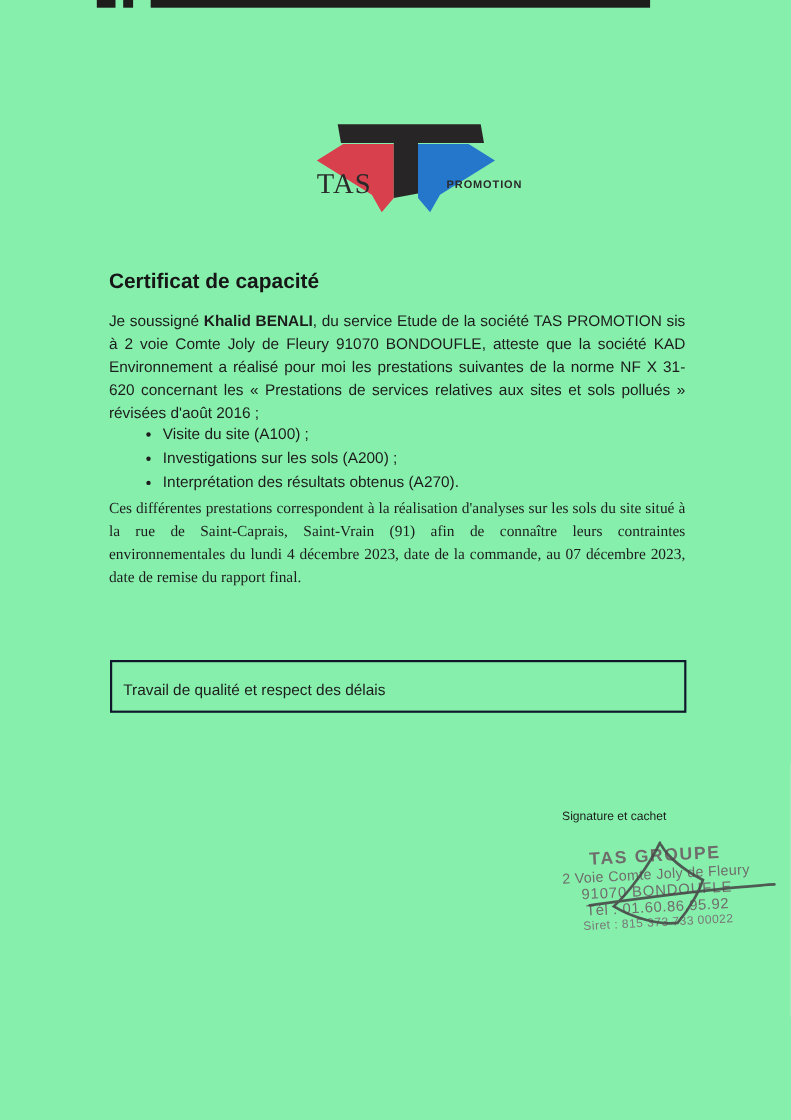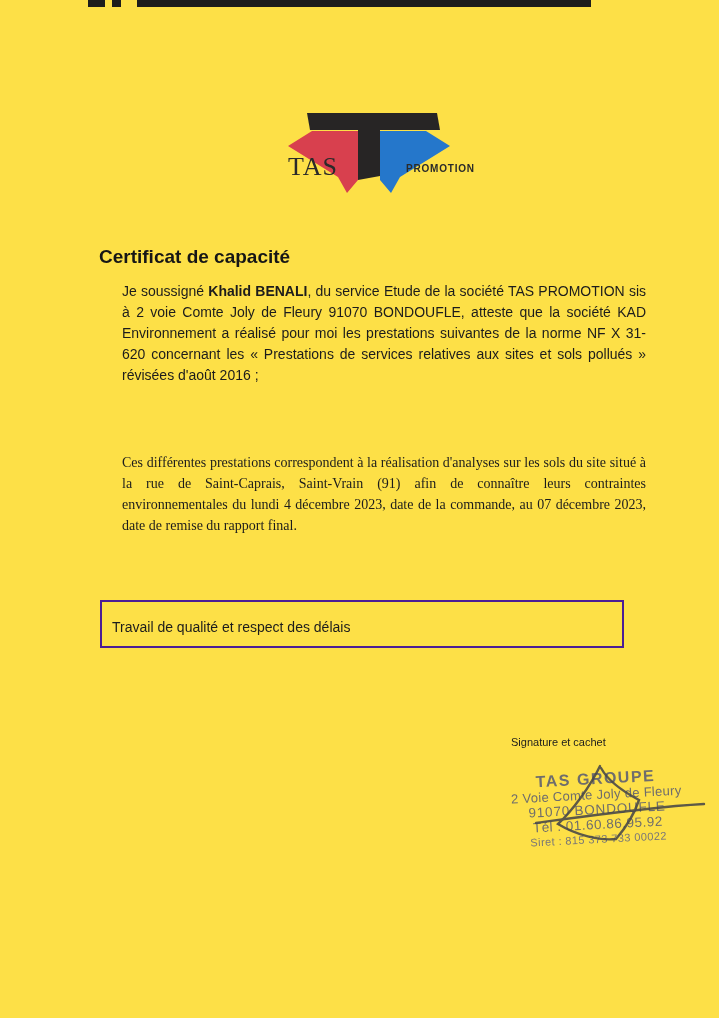--- a/index.html
+++ b/index.html
@@ -1,21 +1,21 @@
 <!DOCTYPE html>
 <html><head>
 <meta charset="utf-8">
 <style>
   html, body { margin: 0; padding: 0; background: #ffffff; }
   .page {
     position: relative;
     width: 719px;
     height: 1018px;
     margin: 0 auto;
-    background: #fde047;
+    background: #86efac;
     font-family: "Liberation Sans", sans-serif;
     color: #1c1c1c;
     overflow: hidden;
   }
 
   
   .scan-bar { position: absolute; top: 0; height: 7px; background: #1d1d1b; }
   .scan-bar.main { left: 137px; width: 454px; }
   .scan-sq1 { position: absolute; top: 0; left: 88px; width: 17px; height: 7px; background: #1d1d1b; }
   .scan-sq2 { position: absolute; top: 0; left: 112px; width: 9px; height: 7px; background: #1d1d1b; }
@@ -34,40 +34,40 @@
     font-size: 10px; letter-spacing: 0.8px; font-weight: 600; color: #2a2a2a;
   }
 
   .doc-title {
     position: absolute; left: 99px; top: 246px; width: 524px;
     text-align: left; font-weight: bold; font-size: 19px; color: #161616;
   }
 
   .para {
     position: absolute; left: 99px; width: 524px;
-    font-size: 14px; line-height: 21px; text-align: justify; color: #1c1c1c; margin-left: 23px;
+    font-size: 14px; line-height: 21px; text-align: justify; color: #1c1c1c;
   }
   .para-intro { top: 281px; }
   .para-body2 { top: 452px; font-family: Liberation Serif, serif; }
 
   .services-list {
     position: absolute; left: 121px; top: 383px; width: 480px;
     margin: 0; padding: 0 0 0 27px;
     font-size: 14px; line-height: 22px;
   }
   .services-list li { margin: 0; padding: 0; }
 
   .appreciation-label {
     position: absolute; left: 167px; top: 573px;
     font-size: 14px; color: #1c1c1c;
   }
 
   .appreciation-box {
     position: absolute; left: 100px; top: 600px; width: 524px; height: 48px;
-    border: 2px solid #4c1d95;
+    border: 2px solid #0f172a;
     box-sizing: border-box;
   }
   .appreciation-value {
     position: absolute; left: 10px; top: 17px;
     font-size: 14px; color: #1c1c1c; white-space: nowrap;
   }
 
   .signature-label {
     position: absolute; left: 511px; top: 736px;
     font-size: 11px; color: #1c1c1c;
@@ -110,20 +110,25 @@
       <polygon points="73,25 95,25 95,71 73,75" fill="#272525"></polygon>
     </svg>
     <span class="logo-tas">TAS</span>
     <span class="logo-promotion">PROMOTION</span>
   </div>
 
   <div class="doc-title">Certificat de capacité</div>
 
   <div class="para para-intro"><span>Je soussigné </span><b>Khalid BENALI</b><span>, du service Etude de la société TAS PROMOTION sis à 2 voie Comte Joly de Fleury 91070 BONDOUFLE, atteste que la société KAD Environnement a réalisé pour moi les prestations suivantes de la norme NF X 31-620 concernant les « Prestations de services relatives aux sites et sols pollués » révisées d'août 2016 ;</span></div>
 
+  <ul class="services-list">
+    <li>Visite du site (A100) ;</li>
+    <li>Investigations sur les sols (A200) ;</li>
+    <li>Interprétation des résultats obtenus (A270).</li>
+  </ul>
 
   <div class="para para-body2">Ces différentes prestations correspondent à la réalisation d'analyses sur les sols du site situé à la rue de Saint-Caprais, Saint-Vrain (91) afin de connaître leurs contraintes environnementales du lundi 4 décembre 2023, date de la commande, au 07 décembre 2023, date de remise du rapport final.</div>
 
   <div class="appreciation-box">
     <div class="appreciation-value">Travail de qualité et respect des délais</div>
   </div>
 
   <div class="signature-label">Signature et cachet</div>
 
   <div class="stamp">

